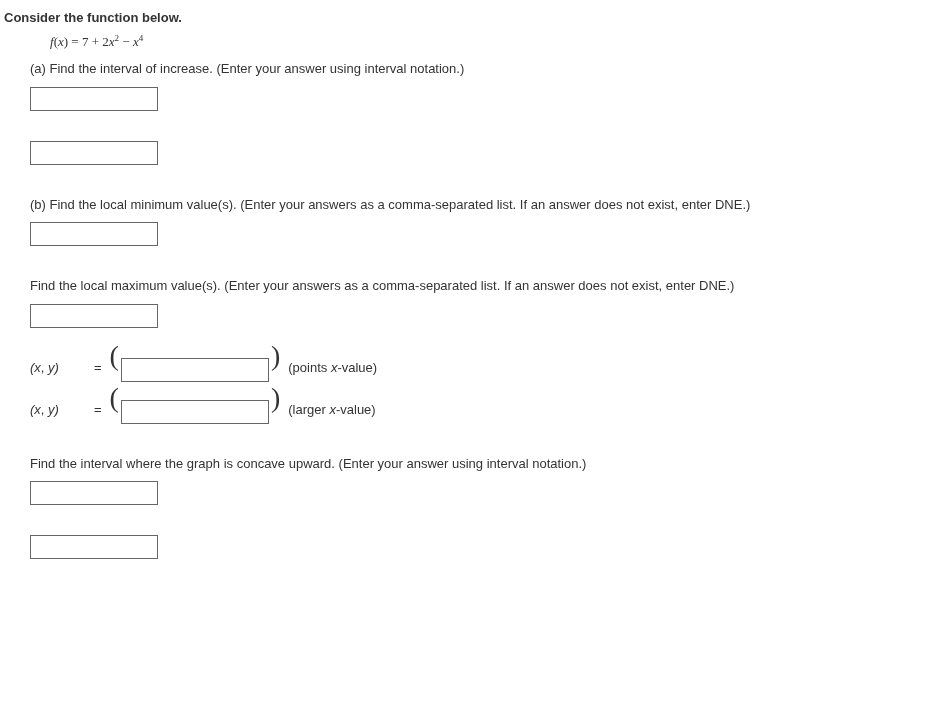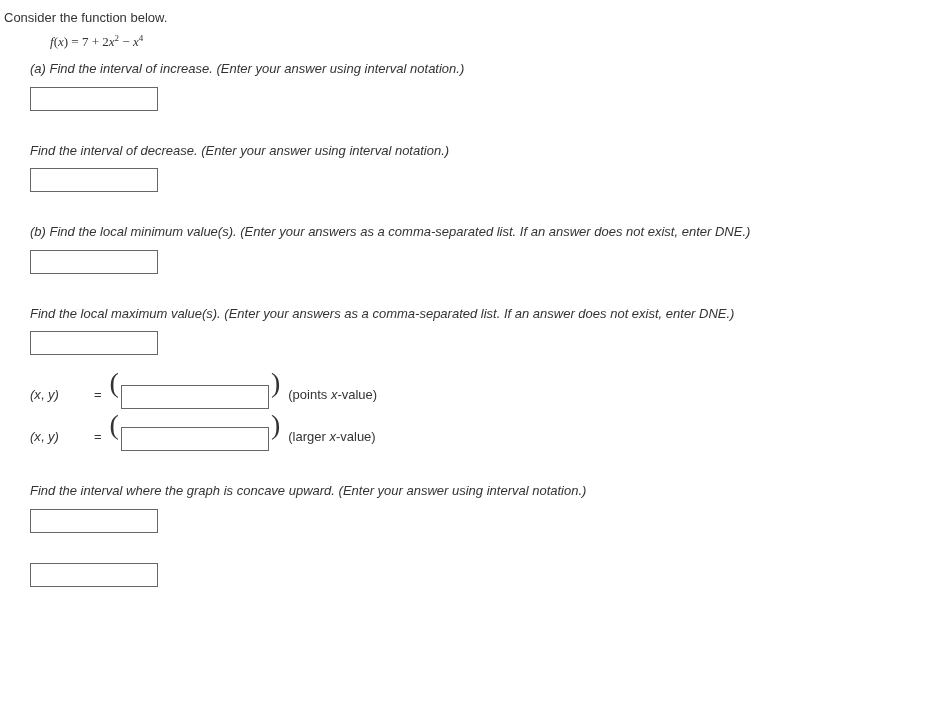--- a/index.html
+++ b/index.html
@@ -6,41 +6,41 @@
       font-family: Verdana, Geneva, sans-serif;
       font-size: 13px;
       color: #333;
       margin: 0;
       padding: 8px 0 0 0;
       line-height: 1.5;
     }
     .intro {
       margin-bottom: 4px;
       margin-left: 4px;
+      font-weight: bold;
     }
     .formula {
       margin-left: 50px;
       margin-bottom: 8px;
       font-style: italic;
       font-family: Liberation Serif, serif;
     }
     .formula .num {
       font-style: normal;
     }
     .formula sup {
       font-size: 9px;
       font-style: normal;
     }
     .question-block {
       margin-left: 30px;
       margin-bottom: 30px;
     }
     .prompt {
       margin-bottom: 8px;
-      font-style: italic;
     }
     .input-small {
       width: 120px;
       height: 22px;
       border: 1px solid #666;
       font-size: 13px;
       padding: 0 3px;
     }
     .input-medium {
       width: 140px;
@@ -89,21 +89,20 @@
 <div class="formula">
   <span>f</span><span class="num">(</span><span>x</span><span class="num">) = </span><span class="num">7</span><span class="num"> + </span><span class="num">2</span><span>x</span><sup>2</sup><span class="num"> − </span><span>x</span><sup>4</sup>
 </div>
 
 <div class="question-block">
   <div class="prompt">(a) Find the interval of increase. (Enter your answer using interval notation.)</div>
   <input type="text" class="input-small" style="">
 </div>
 
 <div class="question-block">
-  <div class="prompt">Find the interval of decrease. (Enter your answer using interval notation.)</div>
   <input type="text" class="input-small" style="">
 </div>
 
 <div class="question-block">
   <div class="prompt">(b) Find the local minimum value(s). (Enter your answers as a comma-separated list. If an answer does not exist, enter DNE.)</div>
   <input type="text" class="input-small" style="">
 </div>
 
 <div class="question-block">
   <div class="prompt">Find the local maximum value(s). (Enter your answers as a comma-separated list. If an answer does not exist, enter DNE.)</div>

